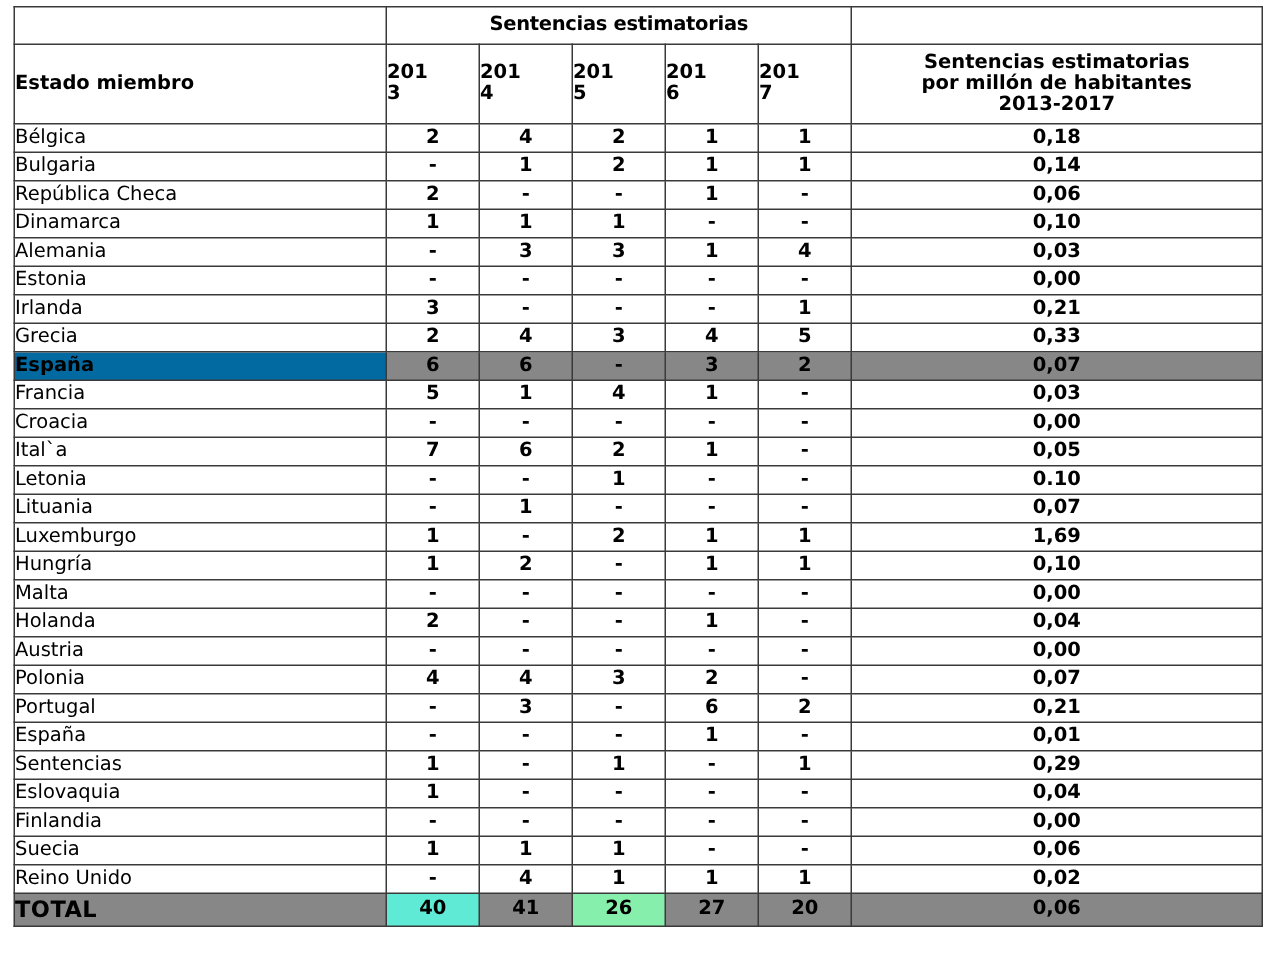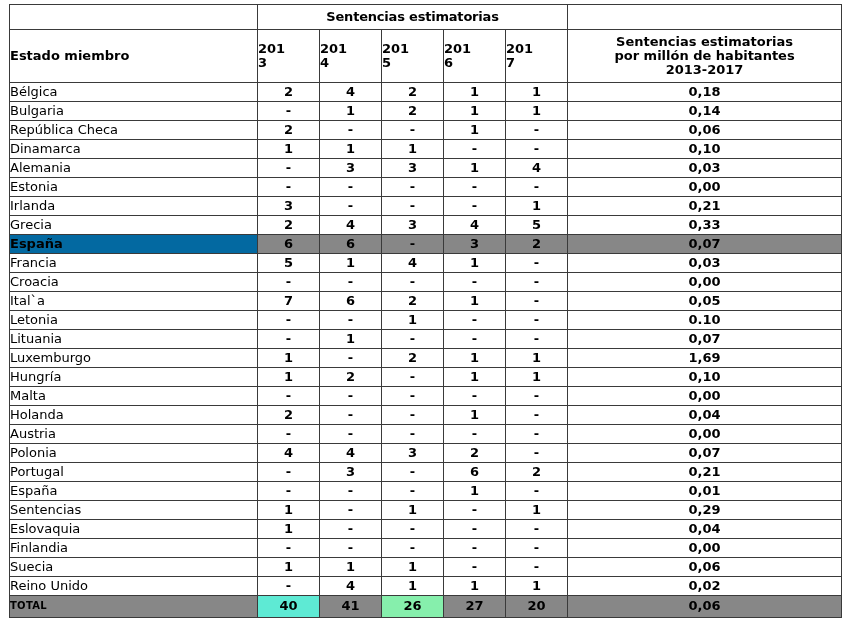--- a/index.html
+++ b/index.html
@@ -104,21 +104,21 @@
   }
   tr.highlight td.state { font-weight: bold; }
 
   
   tr.total td {
     background: #878787;
     font-weight: bold;
     height: 21px;
   }
   tr.total td.state {
-    font-size: 10px;
+    font-size: 15px;
     letter-spacing: 0.3px;
   }
 </style>
 </head>
 <body>
 
 <div id="page" style="background: rgb(255, 255, 255);">
 
   <table class="sentencias">
     <colgroup>

